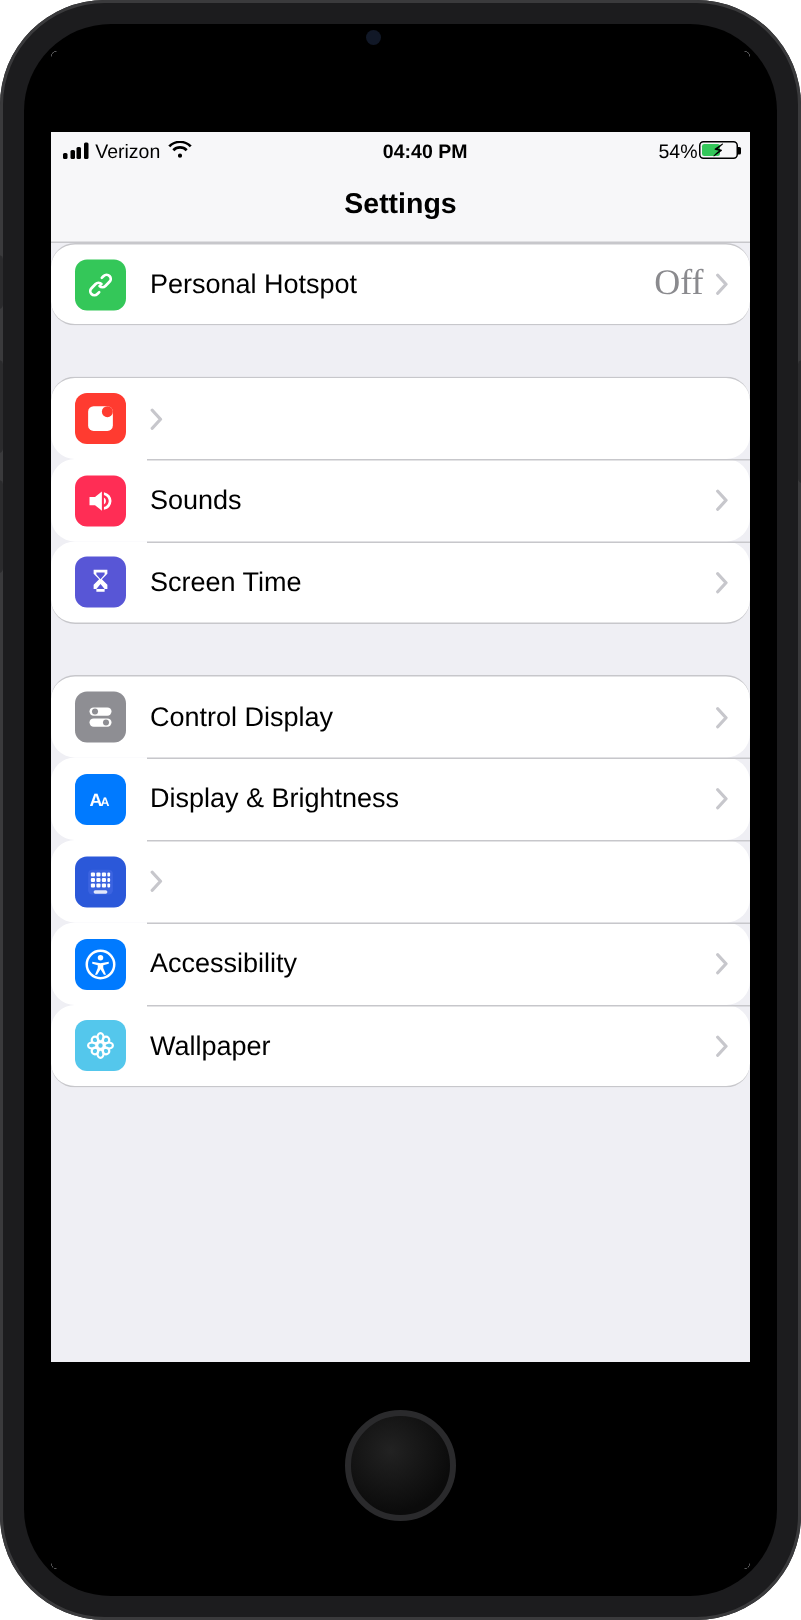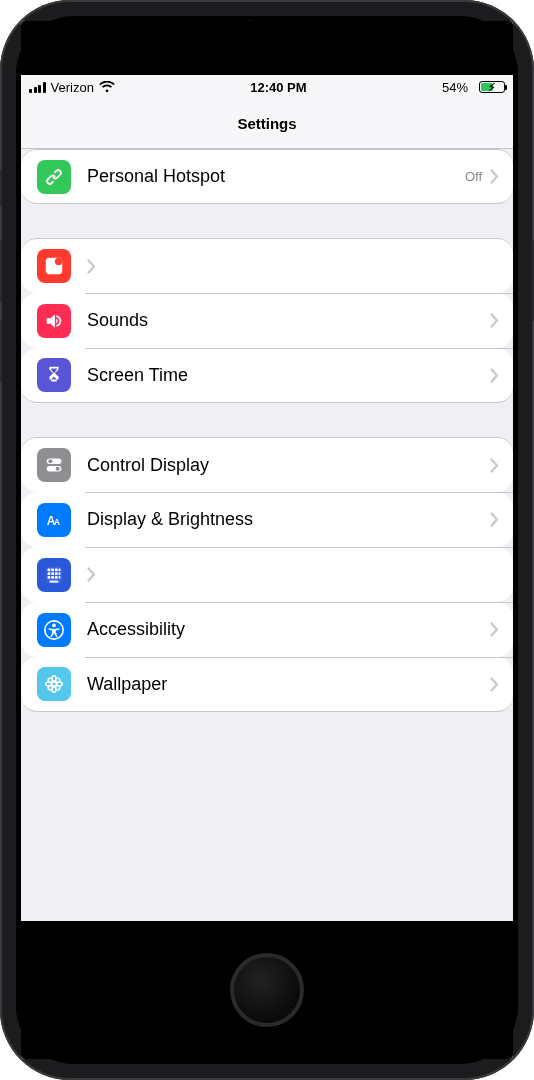--- a/index.html
+++ b/index.html
@@ -26,21 +26,21 @@
   }
   .side-btn.mute { left: -4px; top: 170px; width: 6px; height: 36px; }
   .side-btn.vol-up { left: -4px; top: 240px; width: 6px; height: 62px; }
   .side-btn.vol-down { left: -4px; top: 320px; width: 6px; height: 62px; }
   .side-btn.power { right: -4px; top: 240px; width: 6px; height: 82px; }
   .phone-inner {
     width: 100%;
     height: 100%;
     background: #000;
     border-radius: 58px;
-    padding: 5px;
+    padding: 18px;
     position: relative;
   }
   .screen {
     width: 100%;
     height: 100%;
     background: #f2f2f7;
     border-radius: 4px;
     overflow: hidden;
     position: relative;
     display: flex;
@@ -105,41 +105,41 @@
   }
   .status-left { display: flex; align-items: center; gap: 5px; }
   .signal-bars { display: flex; align-items: flex-end; gap: 1.5px; height: 11px; }
   .signal-bars span { width: 3px; background: #000; border-radius: 1px; }
   .signal-bars span:nth-child(1){height:4px}
   .signal-bars span:nth-child(2){height:6px}
   .signal-bars span:nth-child(3){height:8px}
   .signal-bars span:nth-child(4){height:11px}
   .wifi-icon svg { display:block; }
   .status-center { font-weight:600; }
-  .status-right { display:flex; align-items:center; gap:11px; }
+  .status-right { display:flex; align-items:center; gap:1px; }
   .battery {
     width: 26px; height: 12px; border:1px solid #000; border-radius:3px;
     position:relative;
   }
   .battery::after {
     content:""; position:absolute; right:-3px; top:3px; width:2px; height:5px;
     background:#000; border-radius:0 1px 1px 0;
   }
   .battery-fill {
     position:absolute; left:1px; top:1px; bottom:1px; width:52%;
     background:#33c759; border-radius:1.5px;
   }
   .bolt { position:absolute; left:8px; top:-1px; font-size:11px; color:#000; font-weight:700; }
   
   .nav-header {
     height: 50px;
     background: #f7f7f9;
     border-bottom: 1px solid #c7c7cb;
     display:flex; align-items:center; justify-content:center;
-    font-size:15px; font-weight:600; color:#000;
+    font-size:19px; font-weight:600; color:#000;
   }
   
   .content { flex:1; overflow-y:auto; background:#efeff4; }
   .group { margin-top: 34px; }
   .group.first { margin-top: 0; }
   .row {
     background:#fff;
     display:flex; align-items:center;
     height:55px;
     padding-left:16px;
@@ -154,21 +154,21 @@
   .group .row:first-child { border-top:1px solid #c7c7cb; }
   .group .row:last-child { border-bottom:1px solid #c7c7cb; }
   .icon-box {
     width:34px; height:34px; border-radius:8px;
     display:flex; align-items:center; justify-content:center;
     flex-shrink:0;
     margin-right:16px;
   }
   .icon-box svg { width:22px; height:22px; }
   .row-label { flex:1; font-size:18px; color:#000; }
-  .row-value { color:#8a8a8e; font-size:13px; margin-right:8px; }
+  .row-value { color:#8a8a8e; font-size:24px; margin-right:8px;font-family:Liberation Serif, serif; }
   .chevron {
     color:#c7c7cc; margin-right:14px; flex-shrink:0;
   }
   .chevron svg{display:block;}
   
   .highlight-ring {
     position:absolute;
     border:5px solid #ff0015;
     border-radius:26px;
     pointer-events:none;
@@ -211,21 +211,21 @@
               <span></span>
               <span></span>
           </div>
           <span>Verizon</span>
           <span class="wifi-icon">
             <svg width="16" height="12" viewBox="0 0 16 12">
                 <path fill="#000" d="M8 11.2a1.4 1.4 0 100-2.8 1.4 1.4 0 000 2.8zM4.2 6.8a5.3 5.3 0 017.6 0l1.3-1.3a7.2 7.2 0 00-10.2 0l1.3 1.3zM1.5 4.1a9.2 9.2 0 0113 0L15.8 3a11 11 0 00-15.6 0l1.3 1.2z"></path>
               </svg>
           </span>
         </div>
-        <div class="status-center">12:40 PM</div>
+        <div class="status-center">04:40 PM</div>
         <div class="status-right">
           <span>54%</span>
           <div class="battery">
             <div class="battery-fill"></div>
             <span class="bolt">⚡︎</span>
           </div>
         </div>
       </div>
 
       <div class="nav-header">Settings</div>

